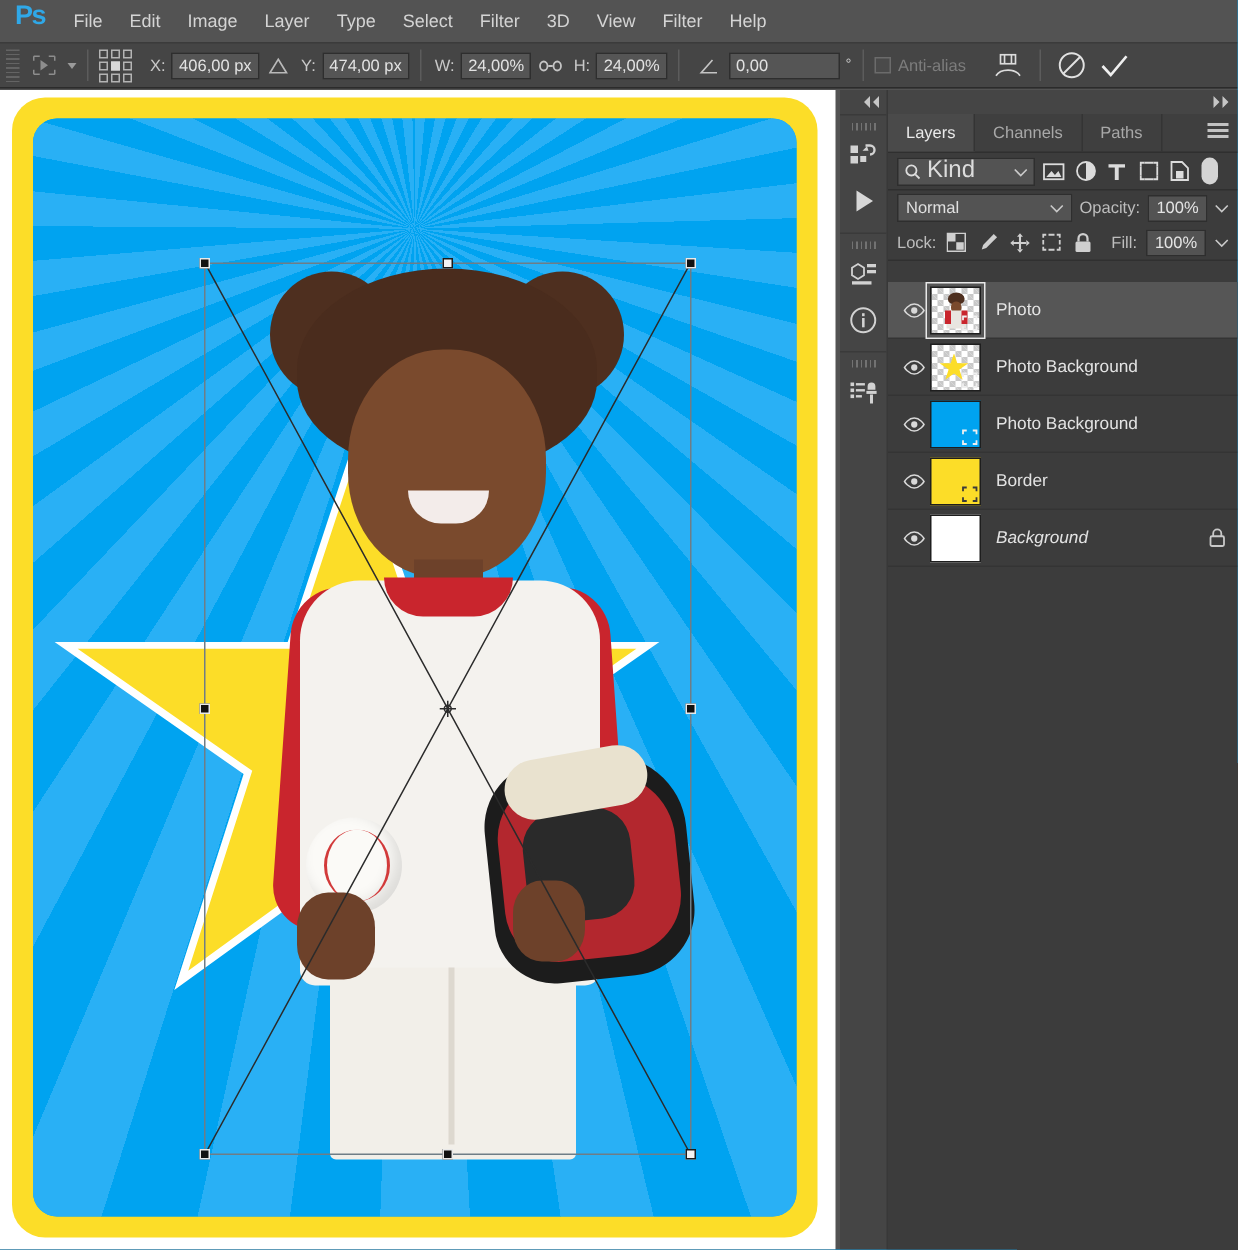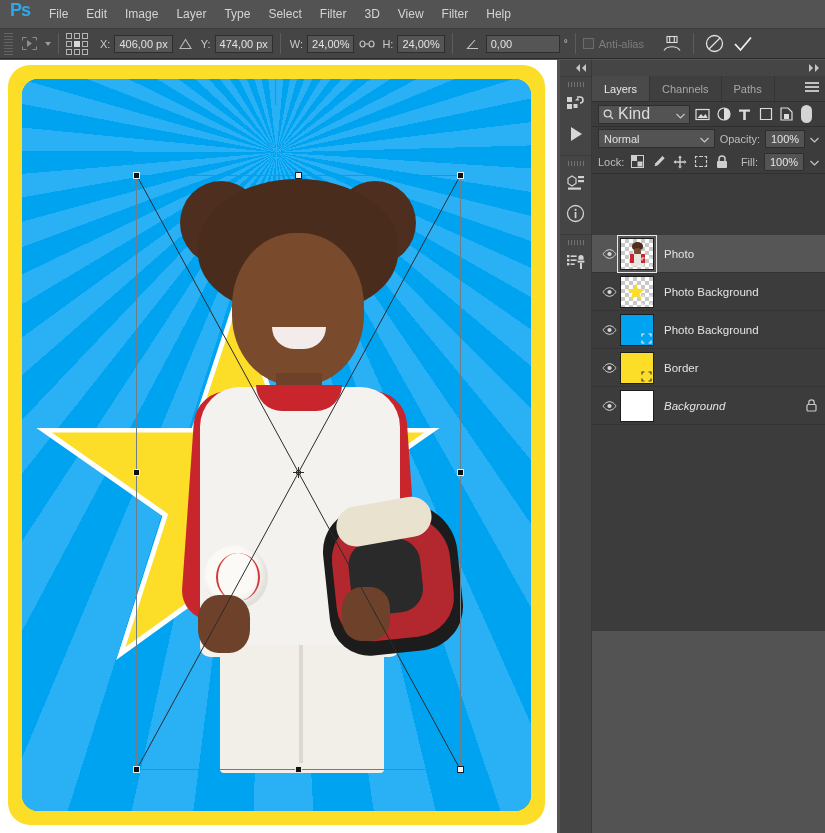--- a/index.html
+++ b/index.html
@@ -144,21 +144,21 @@
     background:#454545; border-right:1px solid #383838;
   }
   .rail-top { height:16px; display:flex; align-items:center; justify-content:flex-end; padding-right:3px; }
   .rail-group { border-top:1px solid #3a3a3a; padding:2px 0 6px; }
   .rail-grip { width:16px; height:5px; margin:3px auto 2px;
     background:repeating-linear-gradient(to right,#727272 0 1px,transparent 1px 3px); }
   .rail-btn { height:30px; display:flex; align-items:center; justify-content:center; }
 
   
   .panel {
-    position:absolute; left:592px; top:60px; width:233px; height:571px;
+    position:absolute; left:592px; top:60px; width:233px; height:773px;
     background:#3c3c3c;
   }
   .panel-top { height:16px; background:#454545; display:flex; align-items:center;
     justify-content:flex-end; padding-right:4px; }
   .tabstrip { height:26px; background:#3f3f3f; display:flex; align-items:stretch;
     border-bottom:1px solid #2f2f2f; position:relative; }
   .tab { padding:0 12px; display:flex; align-items:center; font-size:11px;
     color:#a8a8a8; border-right:1px solid #343434; }
   .tab.active { background:#4a4a4a; color:#eaeaea; }
   .panel-menu { position:absolute; right:6px; top:6px; width:14px; height:12px;
@@ -180,21 +180,21 @@
   .blend-select .cv { margin-left:auto; }
   .mini-field {
     width:40px; height:18px; background:#535353; border:1px solid #2e2e2e;
     color:#e4e4e4; font-size:11px; display:flex; align-items:center; justify-content:center;
   }
   .lockrow { height:24px; display:flex; align-items:center; padding:0 6px; gap:6px;
     border-bottom:1px solid #303030; }
   .lbl { color:#bdbdbd; font-size:11px; }
   .lockicon { width:15px; height:15px; display:flex; align-items:center; justify-content:center; }
 
-  .layerlist { position:absolute; left:0; right:0; top:128px; bottom:0; background:#3c3c3c;margin-top:47px; }
+  .layerlist { position:absolute; left:0; right:0; top:128px; bottom:0; background:#3c3c3c; }
   .layer {
     height:38px; display:flex; align-items:center; padding:0 6px;
     border-bottom:1px solid #343434; position:relative;
   }
   .layer.selected { background:#565656; }
   .eye { width:22px; display:flex; align-items:center; justify-content:center; }
   .thumb-wrap { position:relative; width:34px; height:32px; margin-right:6px; }
   .thumb {
     width:34px; height:32px; border:1px solid #1e1e1e; position:relative; overflow:hidden;
     background-image:

